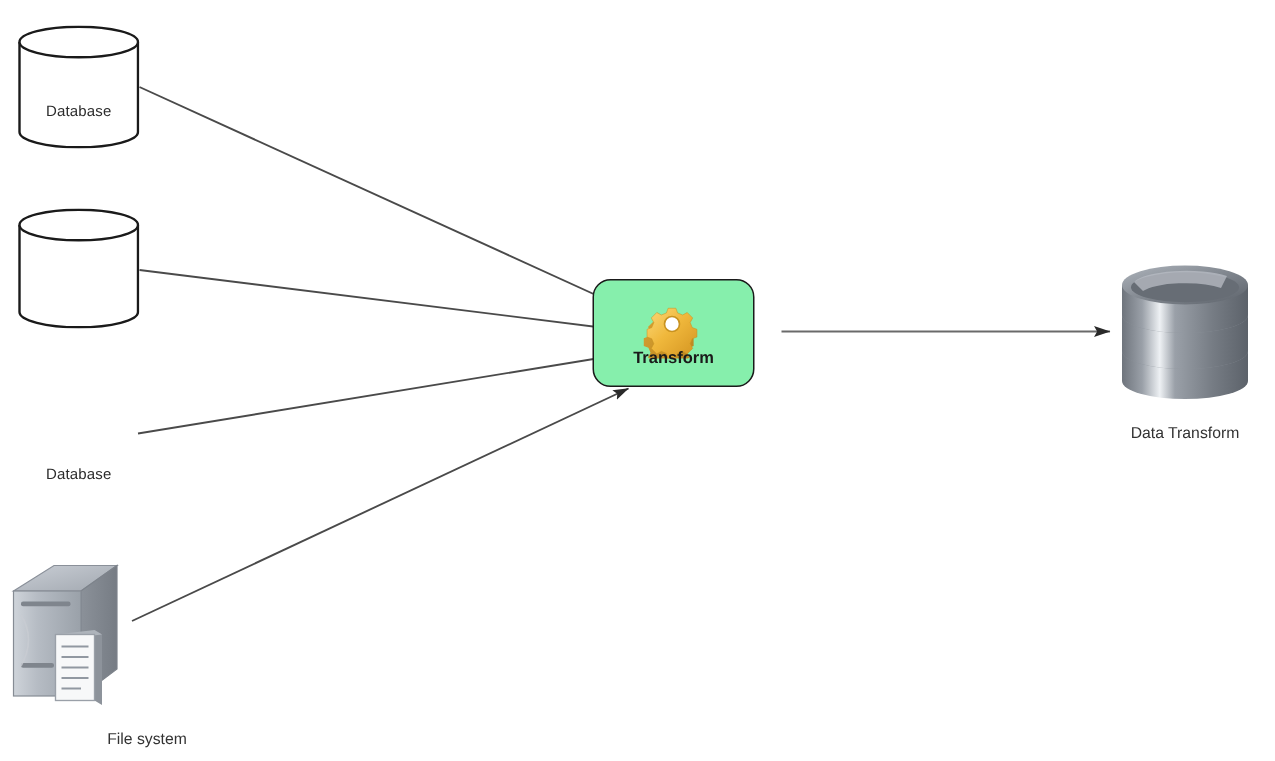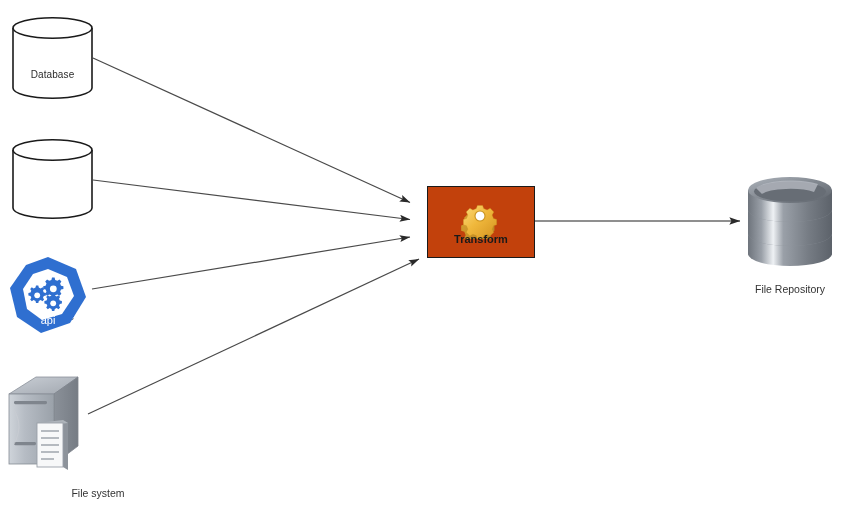--- a/index.html
+++ b/index.html
@@ -45,27 +45,27 @@
   .caption {
     position: absolute;
     width: 100%;
     text-align: center;
     font-size: 10.5px;
     color: #333333;
     font-family: "Liberation Sans", sans-serif;
     white-space: nowrap;
   }
   #transform-node {
-    left: 427px;
+    left: 395px;
     top: 186px;
     width: 108px;
     height: 72px;
     border: 1.4px solid #1a1a1a;
-    border-radius: 0;
-    background: #c2410c;
+    border-radius: 12px;
+    background: #86efac;
     box-sizing: border-box;
   }
   #transform-gear {
     position: absolute;
     left: 50%;
     top: 8px;
     transform: translateX(-50%);
   }
   #transform-label {
     position: absolute;
@@ -133,35 +133,20 @@
   <div class="node" id="db2-node">
     <svg class="node-svg" width="81" height="80" viewBox="0 0 81 80">
       <path d="M1,11 L1,69" stroke="#1a1a1a" stroke-width="1.6" fill="none"></path>
       <path d="M80,11 L80,69" stroke="#1a1a1a" stroke-width="1.6" fill="none"></path>
       <ellipse cx="40.5" cy="11" rx="39.5" ry="10.2" fill="#ffffff" stroke="#1a1a1a" stroke-width="1.6"></ellipse>
       <path d="M1,69 A39.5,10.2 0 0 0 80,69" fill="none" stroke="#1a1a1a" stroke-width="1.6"></path>
     </svg>
     <div class="cyl-label" id="db2-label">Database</div>
   </div>
 
-  <div class="node" id="api-node">
-    <svg class="node-svg" width="80" height="80" viewBox="0 0 80 80">
-      <polygon points="40,2 68,14 78,42 62,68 33,78 9,62 2,33 18,10" fill="#2f6fd0"></polygon>
-      <polygon points="40,14 59,22 66,41 54,59 34,65 19,54 15,34 25,19" fill="#ffffff"></polygon>
-      <g fill="#2f6fd0">
-        <path d="M44,22.5 l2.6,0 0.6,2.4 2.2,0.9 2.1,-1.3 1.9,1.9 -1.3,2.1 0.9,2.2 2.4,0.6 0,2.6 -2.4,0.6 -0.9,2.2 1.3,2.1 -1.9,1.9 -2.1,-1.3 -2.2,0.9 -0.6,2.4 -2.6,0 -0.6,-2.4 -2.2,-0.9 -2.1,1.3 -1.9,-1.9 1.3,-2.1 -0.9,-2.2 -2.4,-0.6 0,-2.6 2.4,-0.6 0.9,-2.2 -1.3,-2.1 1.9,-1.9 2.1,1.3 2.2,-0.9 z"></path>
-        <circle cx="45.3" cy="33.8" r="3.4" fill="#ffffff"></circle>
-        <path d="M28,30.5 l2.3,0 0.5,2.1 1.9,0.8 1.8,-1.1 1.6,1.6 -1.1,1.8 0.8,1.9 2.1,0.5 0,2.3 -2.1,0.5 -0.8,1.9 1.1,1.8 -1.6,1.6 -1.8,-1.1 -1.9,0.8 -0.5,2.1 -2.3,0 -0.5,-2.1 -1.9,-0.8 -1.8,1.1 -1.6,-1.6 1.1,-1.8 -0.8,-1.9 -2.1,-0.5 0,-2.3 2.1,-0.5 0.8,-1.9 -1.1,-1.8 1.6,-1.6 1.8,1.1 1.9,-0.8 z"></path>
-        <circle cx="29.2" cy="40.3" r="2.9" fill="#ffffff"></circle>
-        <path d="M44,38.5 l2.3,0 0.5,2.1 1.9,0.8 1.8,-1.1 1.6,1.6 -1.1,1.8 0.8,1.9 2.1,0.5 0,2.3 -2.1,0.5 -0.8,1.9 1.1,1.8 -1.6,1.6 -1.8,-1.1 -1.9,0.8 -0.5,2.1 -2.3,0 -0.5,-2.1 -1.9,-0.8 -1.8,1.1 -1.6,-1.6 1.1,-1.8 -0.8,-1.9 -2.1,-0.5 0,-2.3 2.1,-0.5 0.8,-1.9 -1.1,-1.8 1.6,-1.6 1.8,1.1 1.9,-0.8 z"></path>
-        <circle cx="45.2" cy="48.3" r="2.9" fill="#ffffff"></circle>
-      </g>
-    </svg>
-    <div id="api-text">api</div>
-  </div>
 
   <div class="node" id="fs-node">
     <svg class="node-svg" width="88" height="105" viewBox="0 0 88 105">
       <defs>
         <linearGradient id="towerFront" x1="0" y1="0" x2="1" y2="0">
           <stop offset="0%" stop-color="#cfd4da"></stop>
           <stop offset="35%" stop-color="#b6bcc4"></stop>
           <stop offset="100%" stop-color="#9aa1a9"></stop>
         </linearGradient>
         <linearGradient id="towerTop" x1="0" y1="0" x2="1" y2="1">
@@ -259,15 +244,15 @@
       <ellipse cx="46" cy="44" rx="42" ry="12" fill="url(#repoBlue)"></ellipse>
       <path d="M4,38 L4,46 A42,12 0 0 0 88,46 L88,38 Z" fill="url(#repoBody)"></path>
       <ellipse cx="46" cy="38" rx="42" ry="12" fill="#8b9199"></ellipse>
 
       <path d="M4,18 L4,38 A42,12 0 0 0 88,38 L88,18 Z" fill="url(#repoBody)"></path>
       <ellipse cx="46" cy="18" rx="42" ry="13" fill="url(#repoTop)"></ellipse>
       <ellipse cx="46" cy="19.5" rx="36" ry="10" fill="#676d75"></ellipse>
       <path d="M12,16 A36,10 0 0 1 74,12 L70,20 A30,8 0 0 0 18,22 Z" fill="#b9bec5" opacity="0.75"></path>
     </svg>
   </div>
-  <div class="caption" id="repo-caption">File Repository</div>
+  <div class="caption" id="repo-caption">Data Transform</div>
 
 </div>
 
 </body></html>

